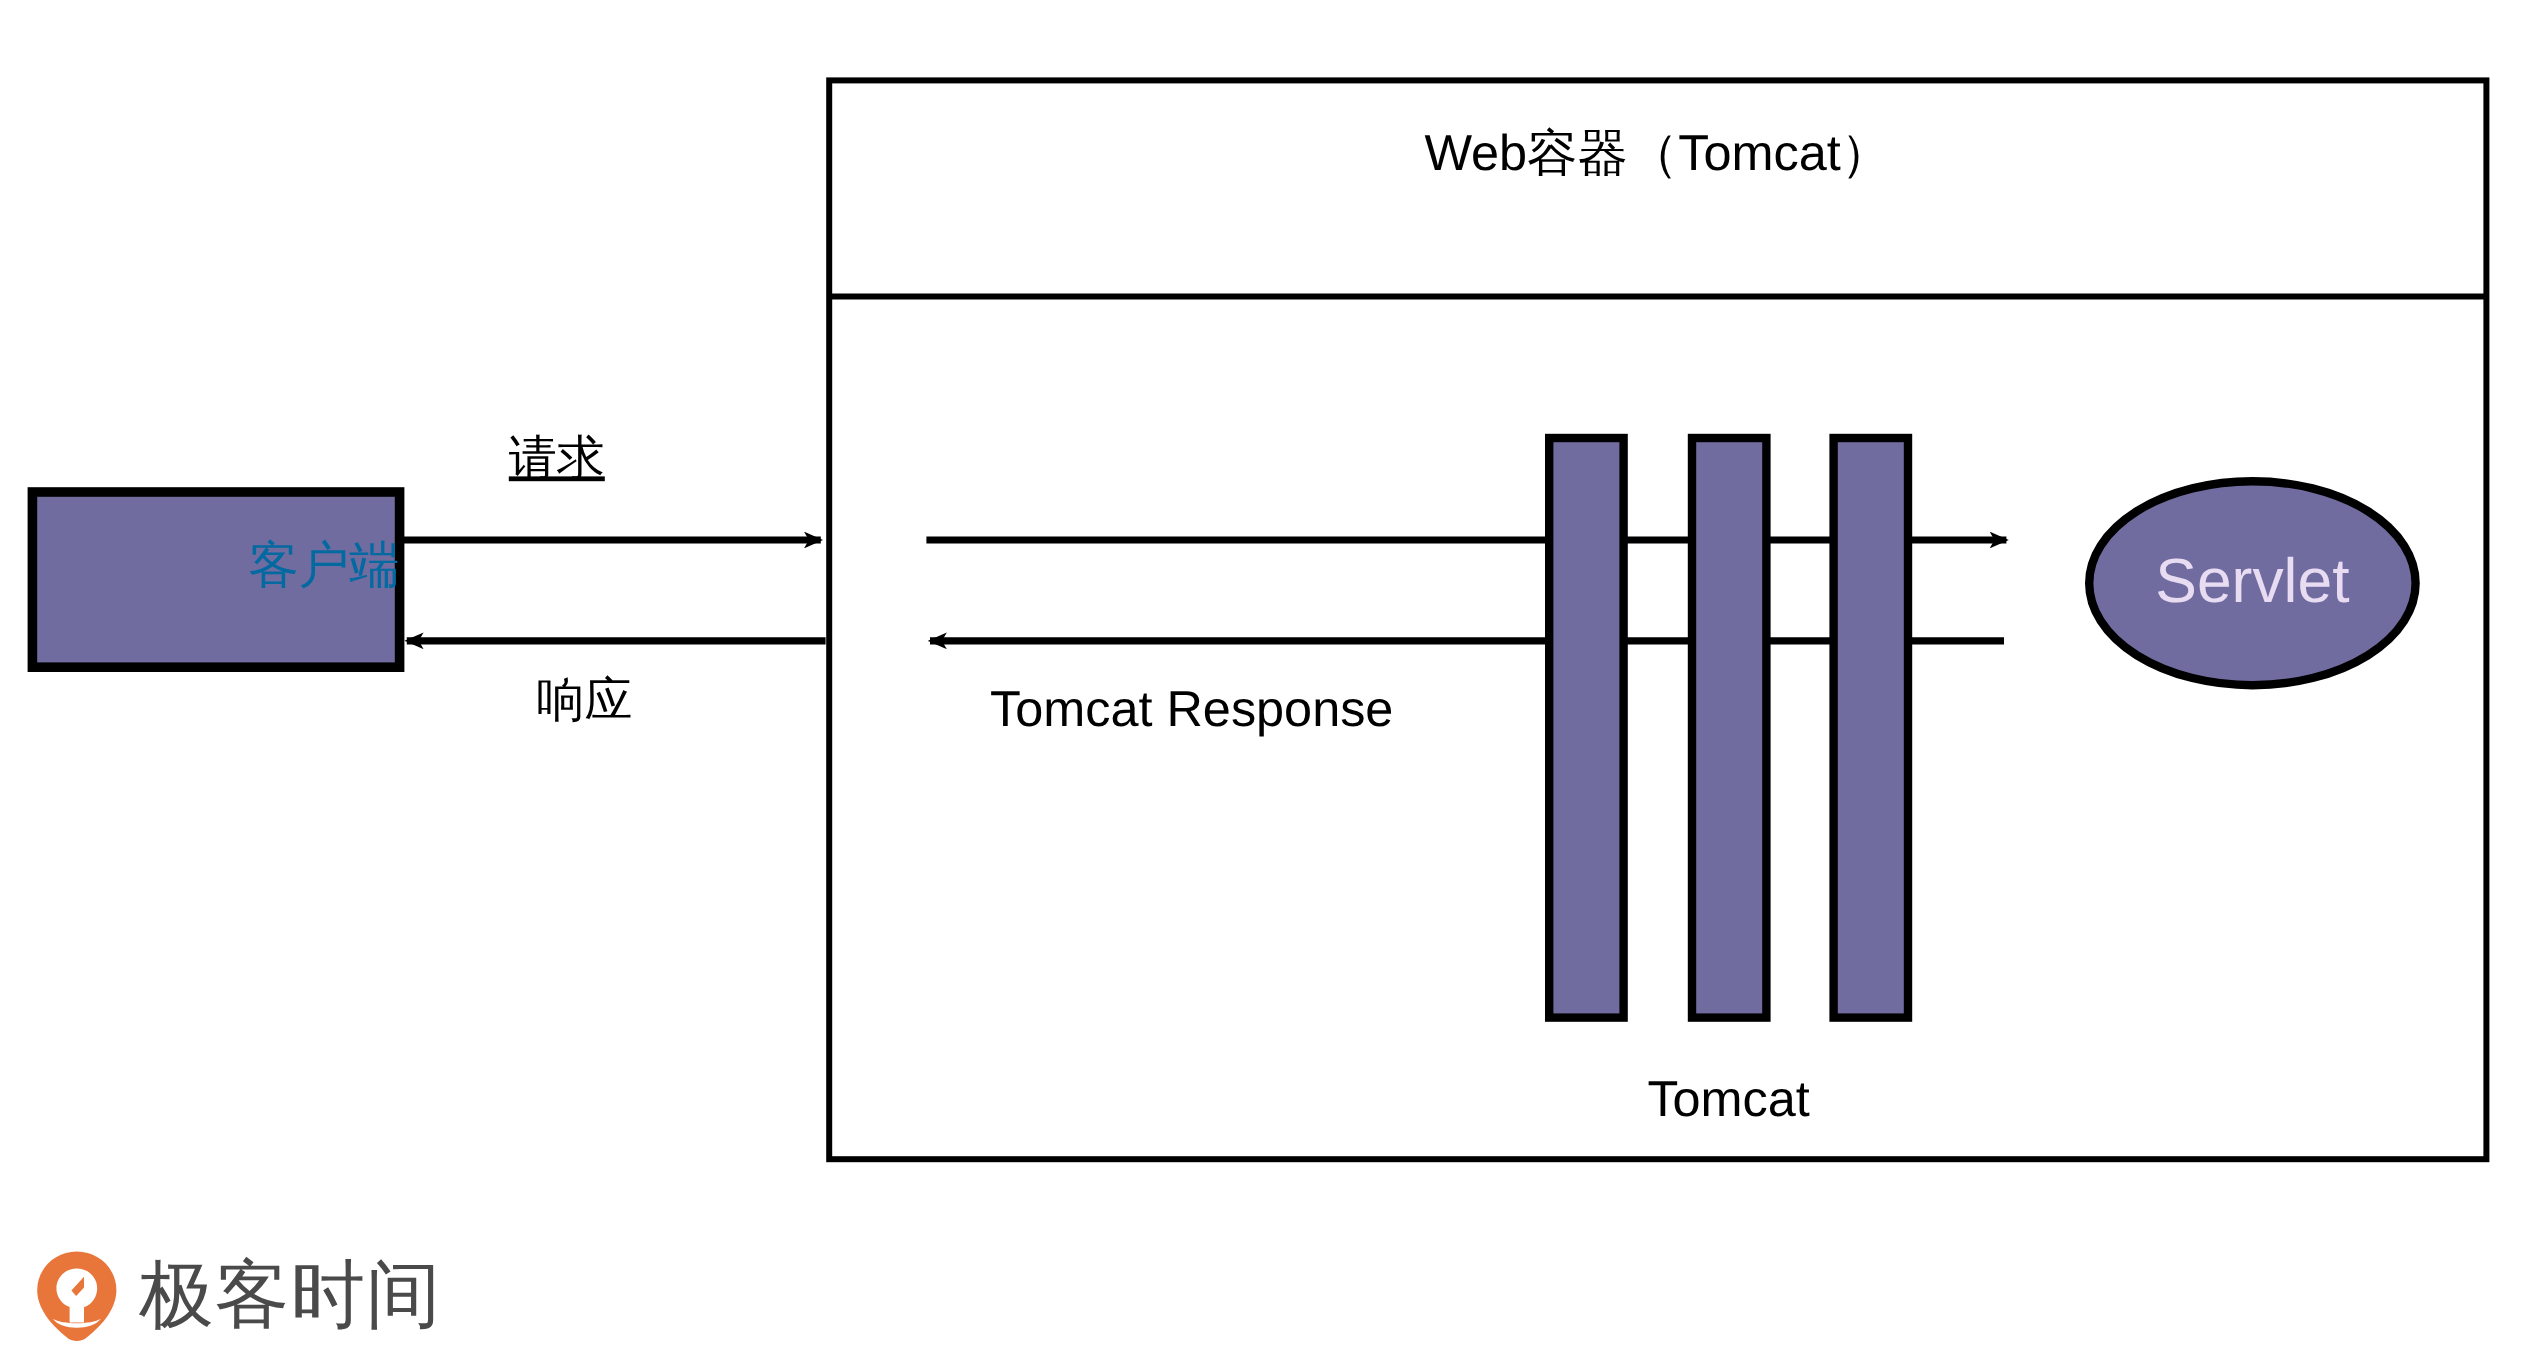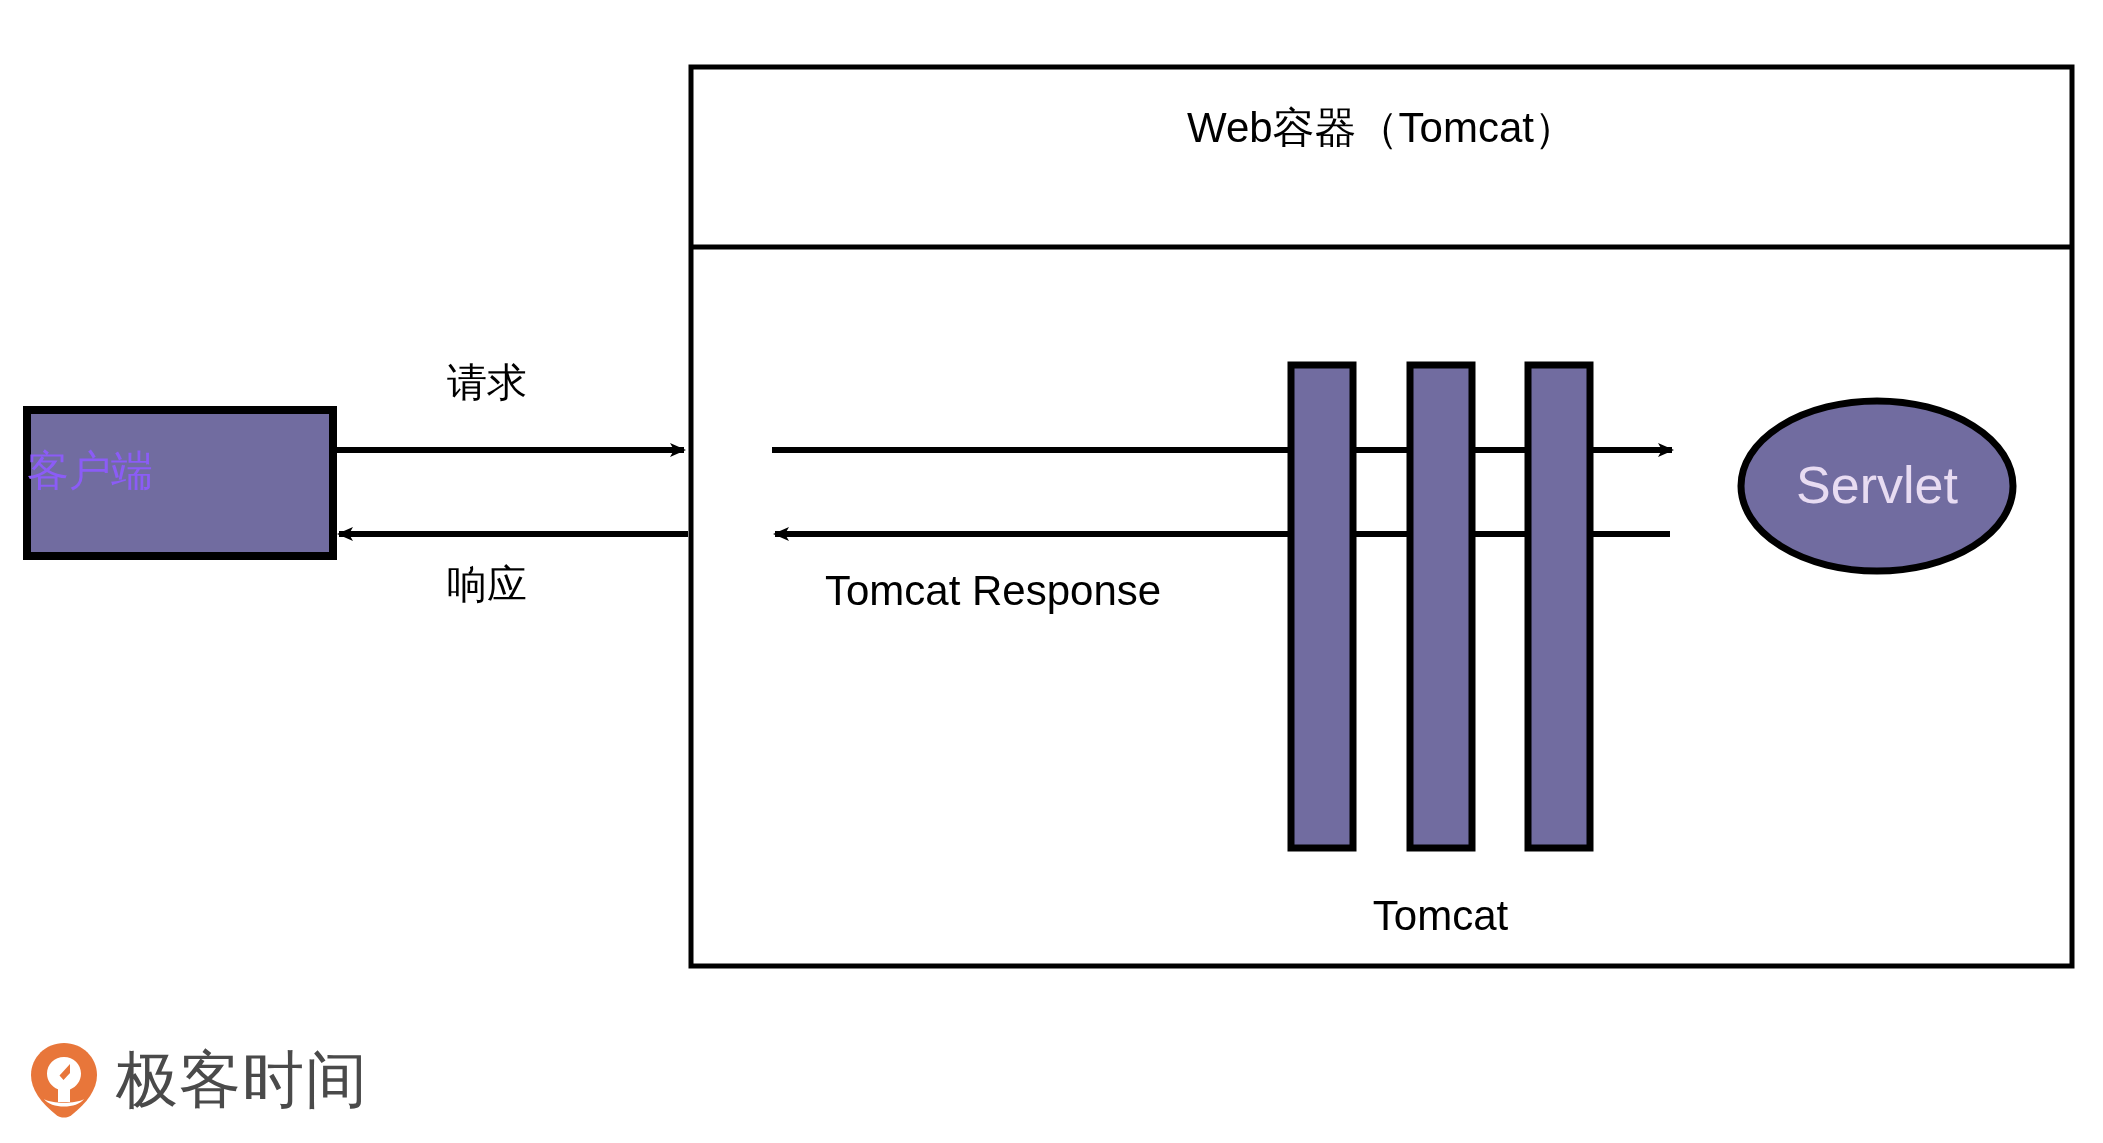--- a/index.html
+++ b/index.html
@@ -46,41 +46,42 @@
     width: 1381px;
     text-align: center;
     font-size: 42px;
     line-height: 56px;
   }
 
   .client-label {
     left: 27px;
     top: 410px;
     width: 306px;
-    text-align: left;
+    text-align: right;
     font-size: 42px;
     line-height: 50px;
-    color: #8b5cf6;
+    color: #0369a1;
   }
 
   .servlet-label {
     left: 1742px;
     top: 424px;
     width: 270px;
     text-align: center;
     font-size: 52px;
     line-height: 50px;
     color: #e8dcf2;
   }
 
   .label-request {
-    left: 447px;
+    left: 424px;
     top: 322px;
     font-size: 40px;
     line-height: 48px;
+    text-decoration: underline;
   }
 
   .label-response {
     left: 447px;
     top: 524px;
     font-size: 40px;
     line-height: 48px;
   }
 
   .label-servlet-request {

